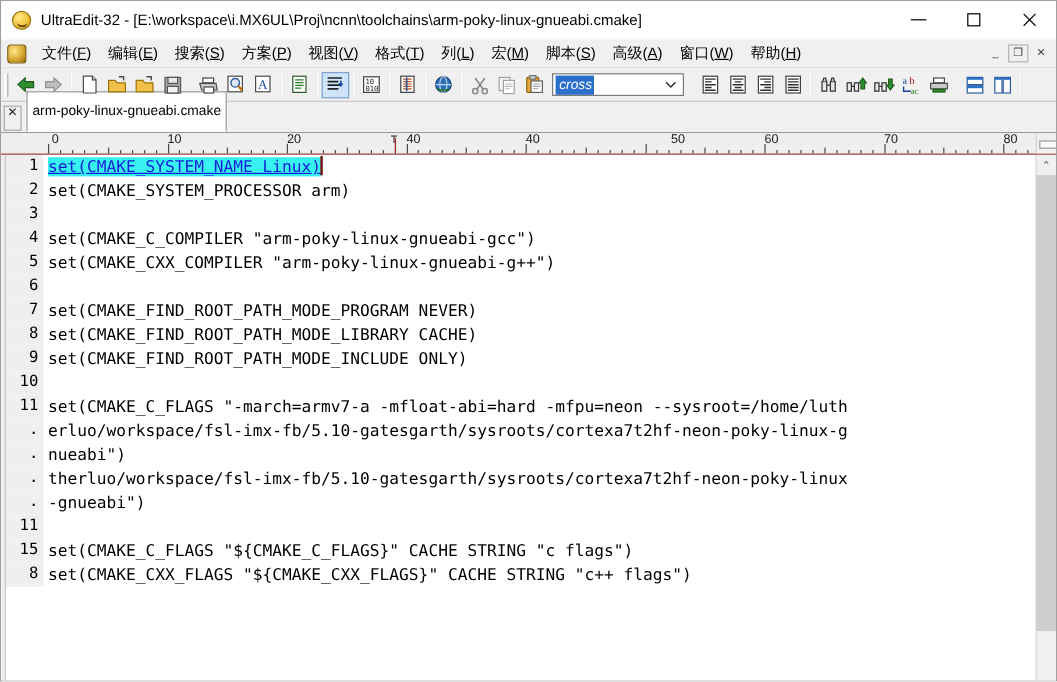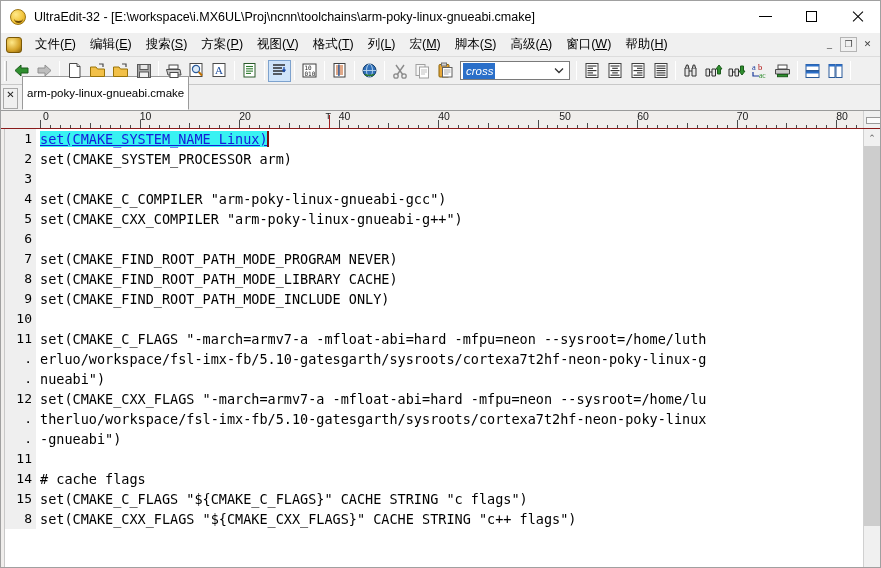--- a/index.html
+++ b/index.html
@@ -781,25 +781,23 @@
         <div class="code-line"><div class="gutter">4</div><div class="code-text">set(CMAKE_C_COMPILER "arm-poky-linux-gnueabi-gcc")</div></div>
         <div class="code-line"><div class="gutter">5</div><div class="code-text">set(CMAKE_CXX_COMPILER "arm-poky-linux-gnueabi-g++")</div></div>
         <div class="code-line"><div class="gutter">6</div><div class="code-text"></div></div>
         <div class="code-line"><div class="gutter">7</div><div class="code-text">set(CMAKE_FIND_ROOT_PATH_MODE_PROGRAM NEVER)</div></div>
         <div class="code-line"><div class="gutter">8</div><div class="code-text">set(CMAKE_FIND_ROOT_PATH_MODE_LIBRARY CACHE)</div></div>
         <div class="code-line"><div class="gutter">9</div><div class="code-text">set(CMAKE_FIND_ROOT_PATH_MODE_INCLUDE ONLY)</div></div>
         <div class="code-line"><div class="gutter">10</div><div class="code-text"></div></div>
         <div class="code-line"><div class="gutter">11</div><div class="code-text">set(CMAKE_C_FLAGS "-march=armv7-a -mfloat-abi=hard -mfpu=neon --sysroot=/home/luth</div></div>
         <div class="code-line"><div class="gutter">.</div><div class="code-text">erluo/workspace/fsl-imx-fb/5.10-gatesgarth/sysroots/cortexa7t2hf-neon-poky-linux-g</div></div>
         <div class="code-line"><div class="gutter">.</div><div class="code-text">nueabi")</div></div>
-        <div class="code-line"><div class="gutter">12</div><div class="code-text">set(CMAKE_CXX_FLAGS "-march=armv7-a -mfloat-abi=hard -mfpu=neon --sysroot=/home/lu</div></div>
         <div class="code-line"><div class="gutter">.</div><div class="code-text">therluo/workspace/fsl-imx-fb/5.10-gatesgarth/sysroots/cortexa7t2hf-neon-poky-linux</div></div>
         <div class="code-line"><div class="gutter">.</div><div class="code-text">-gnueabi")</div></div>
         <div class="code-line"><div class="gutter">11</div><div class="code-text"></div></div>
-        <div class="code-line"><div class="gutter">14</div><div class="code-text"># cache flags</div></div>
         <div class="code-line"><div class="gutter">15</div><div class="code-text">set(CMAKE_C_FLAGS "${CMAKE_C_FLAGS}" CACHE STRING "c flags")</div></div>
         <div class="code-line"><div class="gutter">8</div><div class="code-text">set(CMAKE_CXX_FLAGS "${CMAKE_CXX_FLAGS}" CACHE STRING "c++ flags")</div></div>
       </div>
     <div class="vscroll">
       <div class="vs-arrow">⌃</div>
       <div class="vs-thumb" style="height:380px"></div>
       <div class="vs-track"></div>
     </div>
   </div>
 

